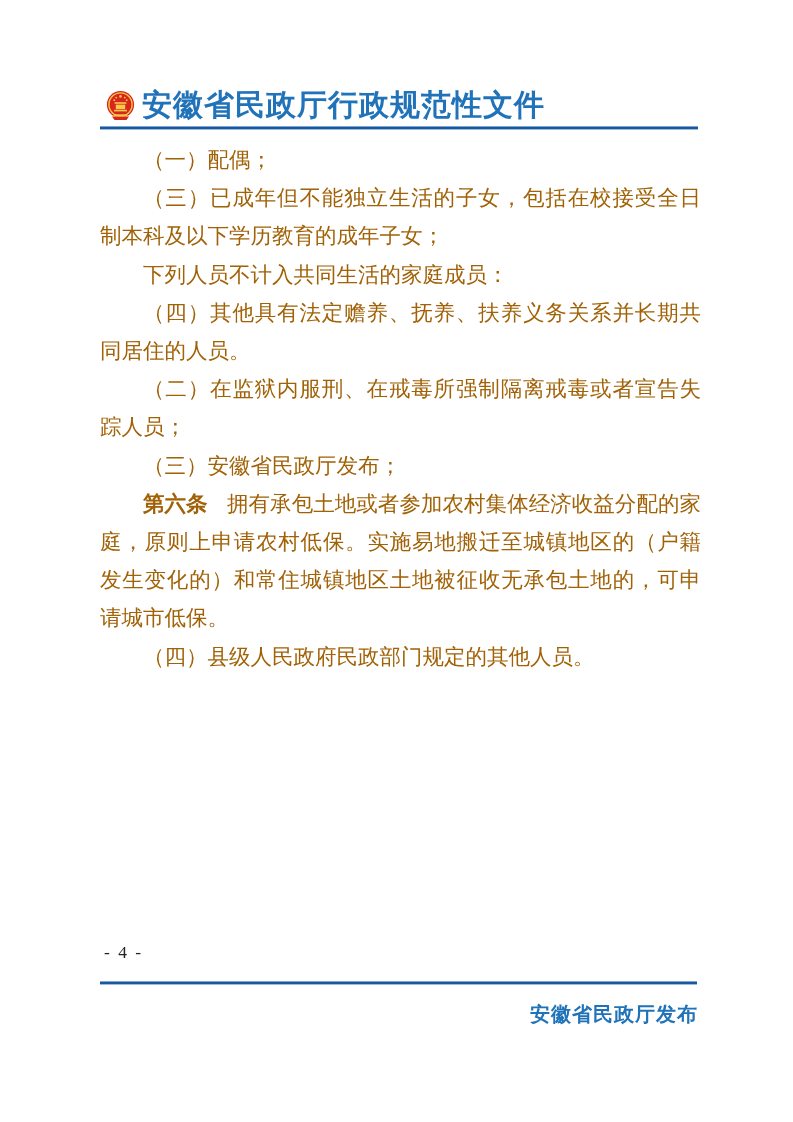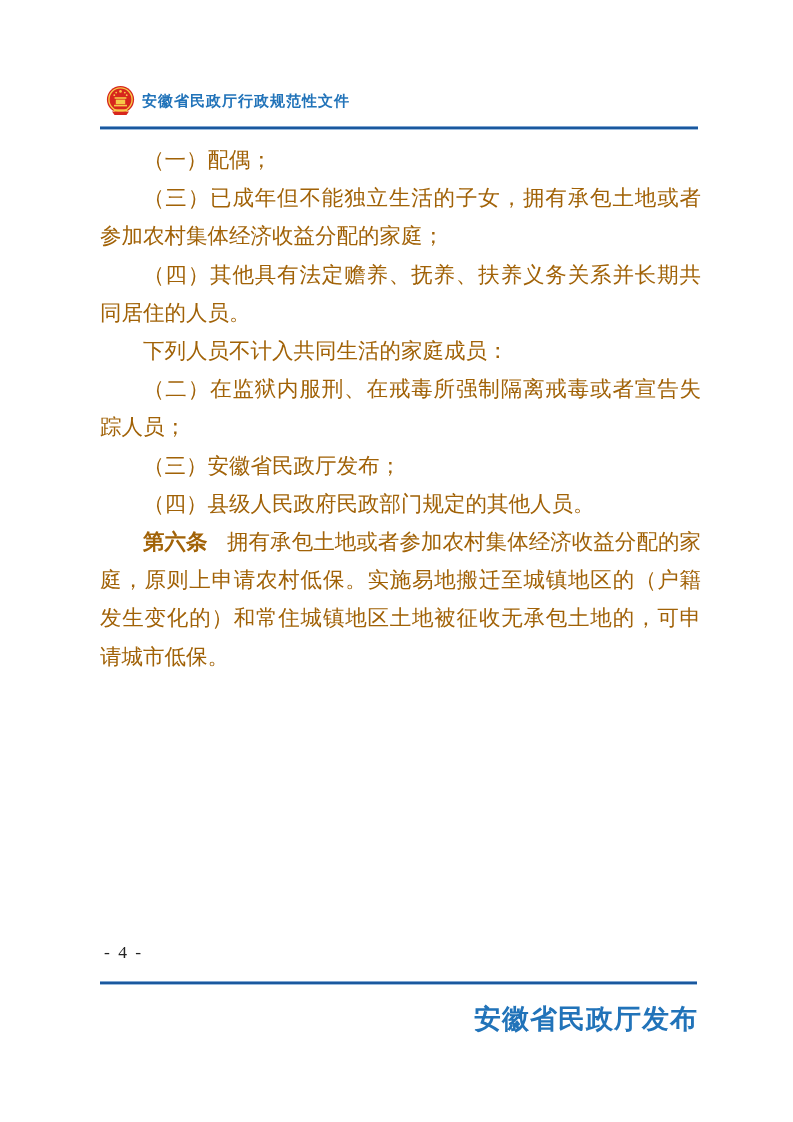--- a/index.html
+++ b/index.html
@@ -21,21 +21,21 @@
     gap: 7px;
   }
   .emblem {
     width: 29px;
     height: 32px;
     flex: 0 0 auto;
   }
   .header-title {
     font-family: "Liberation Sans", "DejaVu Sans", sans-serif;
     font-weight: bold;
-    font-size: 15px;
+    font-size: 30px;
     letter-spacing: 1px;
     color: #2173B9;
     white-space: nowrap;
   }
   .rule {
     position: absolute;
     height: 4px;
     background: #1A589E;
     border-top: 1px solid #7FA6D2;
     border-bottom: 1px solid #9BBBDD;
@@ -72,21 +72,21 @@
     font-size: 17.5px;
     letter-spacing: 2px;
     color: #222;
   }
   .publisher {
     position: absolute;
     right: 95px;
     top: 1001px;
     font-family: "Liberation Sans", "DejaVu Sans", sans-serif;
     font-weight: bold;
-    font-size: 27px;
+    font-size: 20px;
     letter-spacing: 1px;
     color: #2173B9;
   }
 </style>
 </head>
 <body>
 
 <div class="page">
 
   <div class="header">
@@ -104,27 +104,27 @@
       <path d="M6 26.5 L23 26.5 L20.5 30 L8.5 30 Z" fill="#D7261D"></path>
       <rect x="7.5" y="24.3" width="14" height="2.2" fill="#F7C948"></rect>
     </svg>
     <div class="header-title">安徽省民政厅行政规范性文件</div>
   </div>
 
   <div class="rule rule-top"></div>
 
   <div class="doc-body">
     <p><span>（一）配偶；</span></p>
-    <p><span>（三）已成年但不能独立生活的子女，拥有承包土地或者参加农村集体经济收益分配的家庭；</span></p>
+    <p><span>（三）已成年但不能独立生活的子女，包括在校接受全日制本科及以下学历教育的成年子女；</span></p>
+    <p><span>下列人员不计入共同生活的家庭成员：</span></p>
     <p><span>（四）其他具有法定赡养、抚养、扶养义务关系并长期共同居住的人员。</span></p>
-    <p><span>下列人员不计入共同生活的家庭成员：</span></p>
     <p><span>（二）在监狱内服刑、在戒毒所强制隔离戒毒或者宣告失踪人员；</span></p>
     <p><span>（三）安徽省民政厅发布；</span></p>
+    <p><span class="art-label">第六条</span><span>拥有承包土地或者参加农村集体经济收益分配的家庭，原则上申请农村低保。实施易地搬迁至城镇地区的（户籍发生变化的）和常住城镇地区土地被征收无承包土地的，可申请城市低保。</span></p>
     <p><span>（四）县级人民政府民政部门规定的其他人员。</span></p>
-    <p><span class="art-label">第六条</span><span>拥有承包土地或者参加农村集体经济收益分配的家庭，原则上申请农村低保。实施易地搬迁至城镇地区的（户籍发生变化的）和常住城镇地区土地被征收无承包土地的，可申请城市低保。</span></p>
   </div>
 
   <div class="page-number">- 4 -</div>
 
   <div class="rule rule-bottom"></div>
 
   <div class="publisher">安徽省民政厅发布</div>
 
 </div>
 

